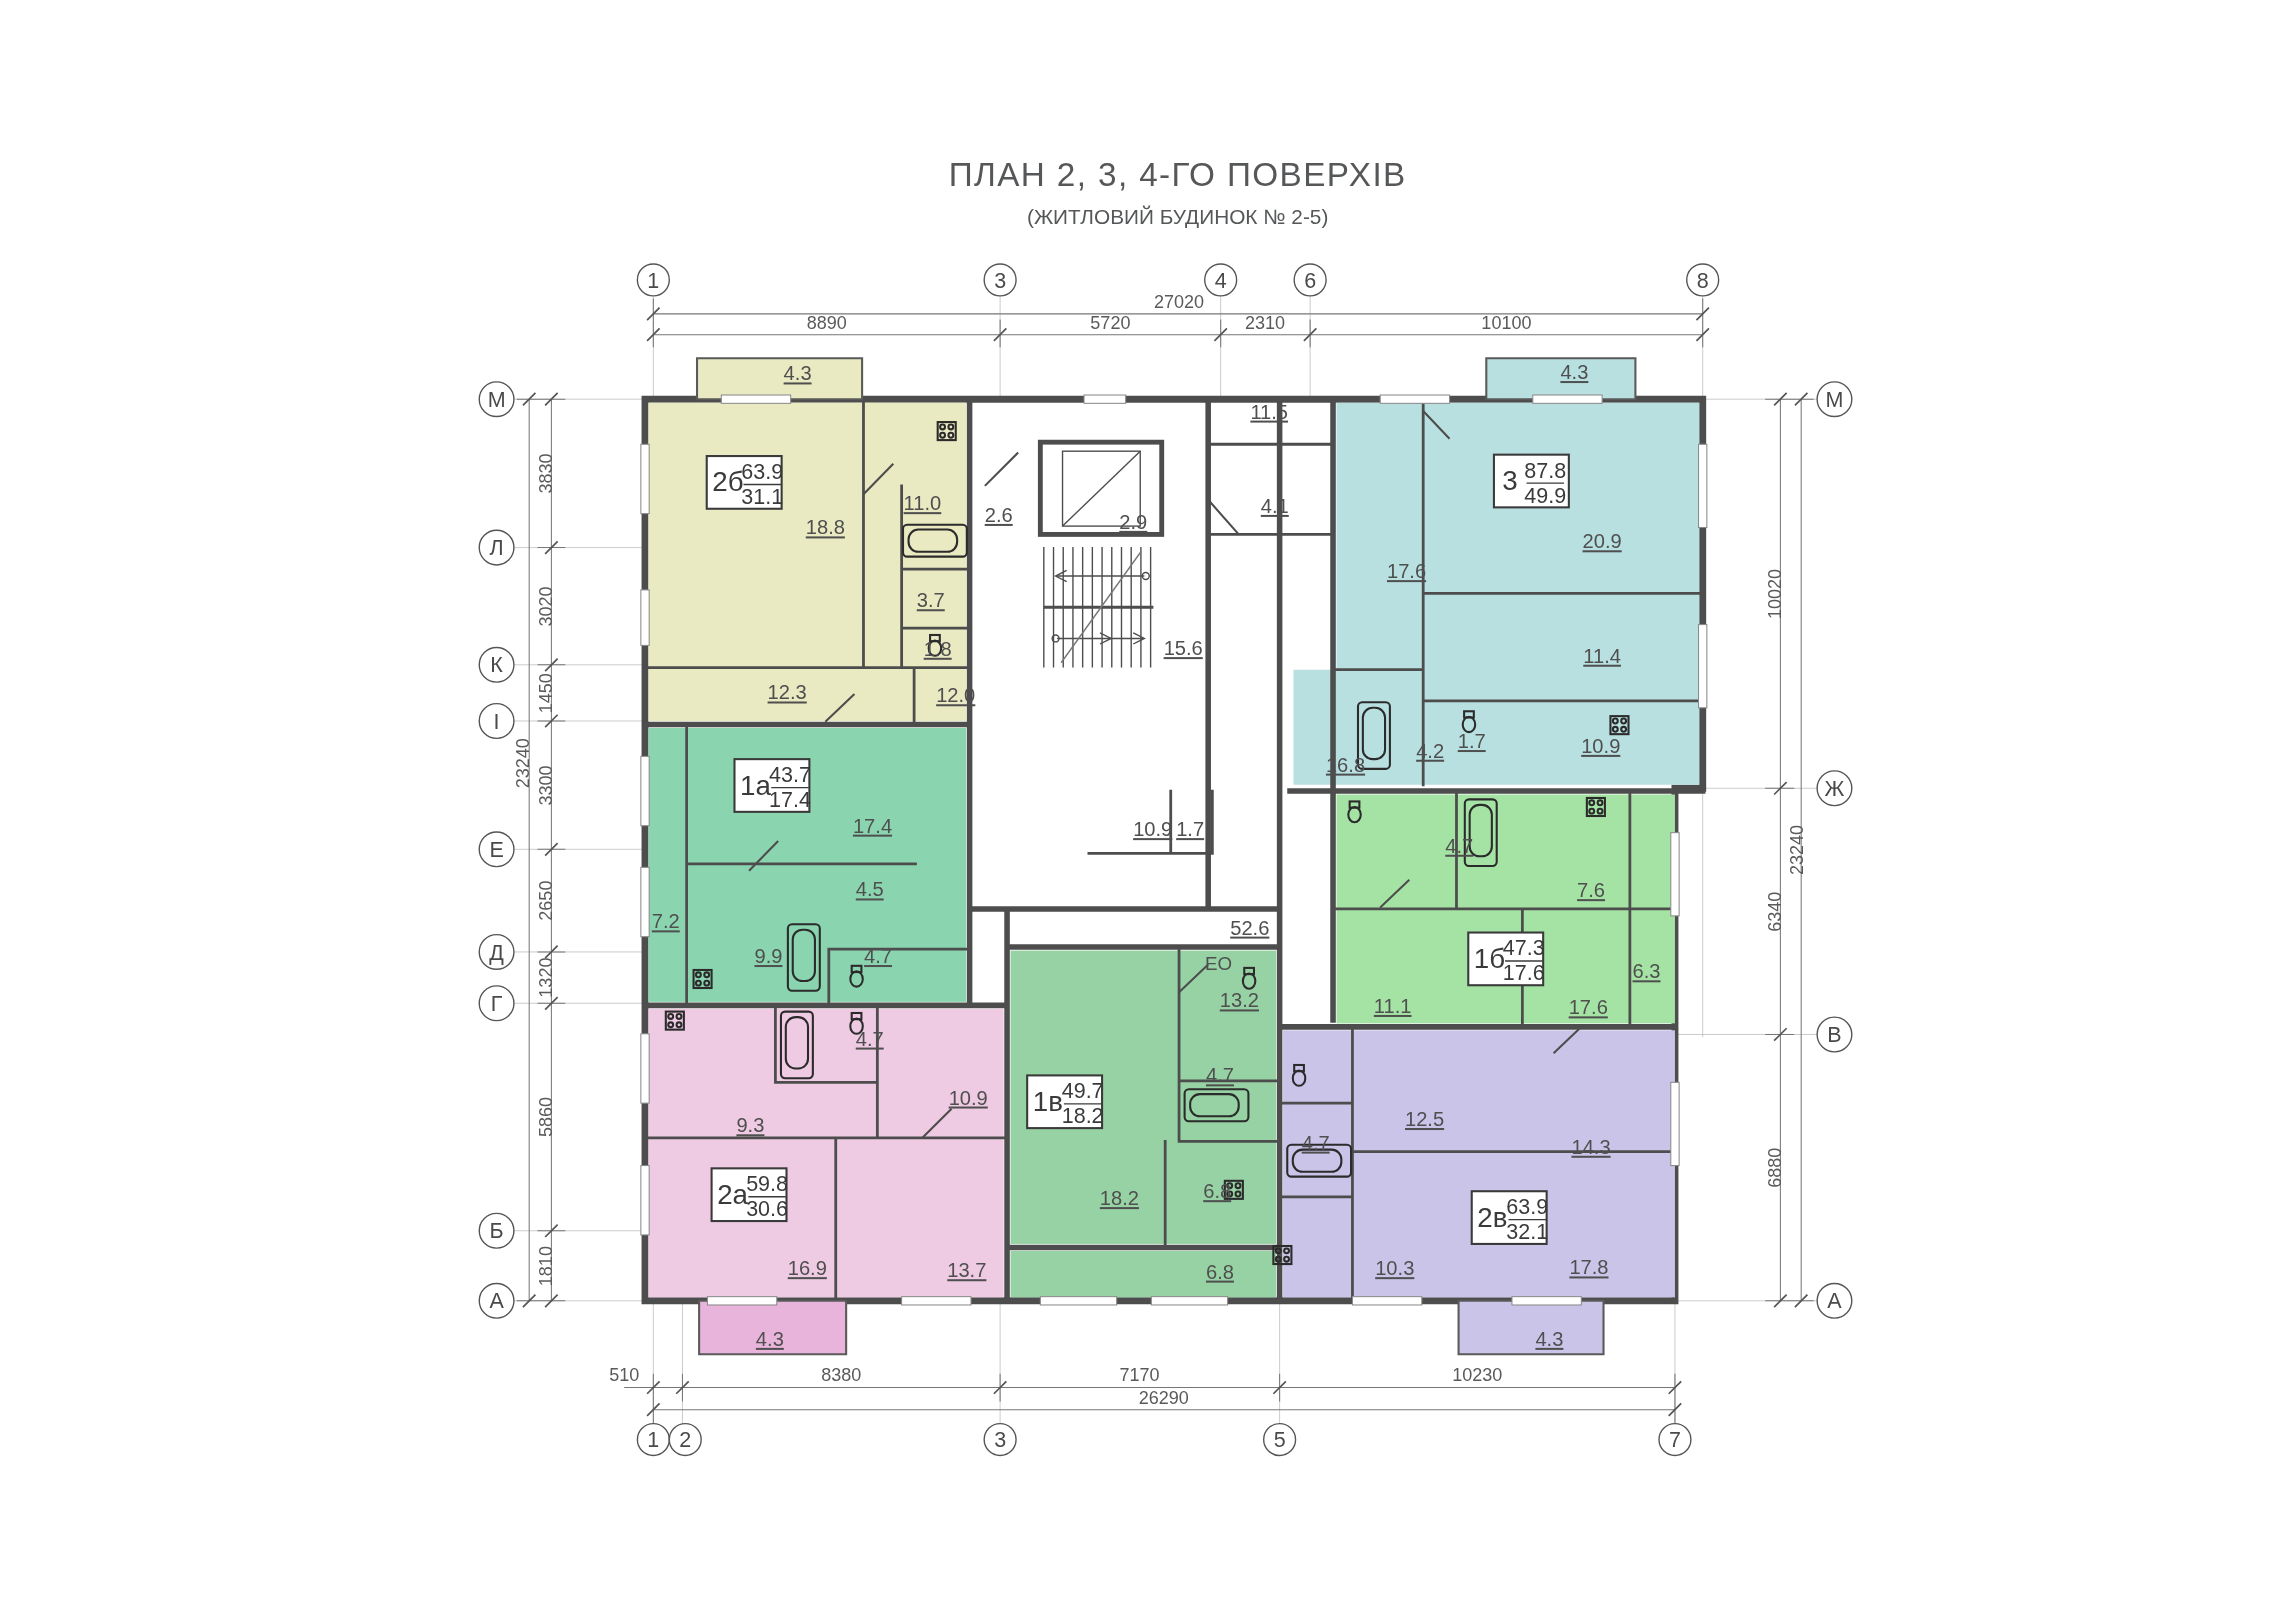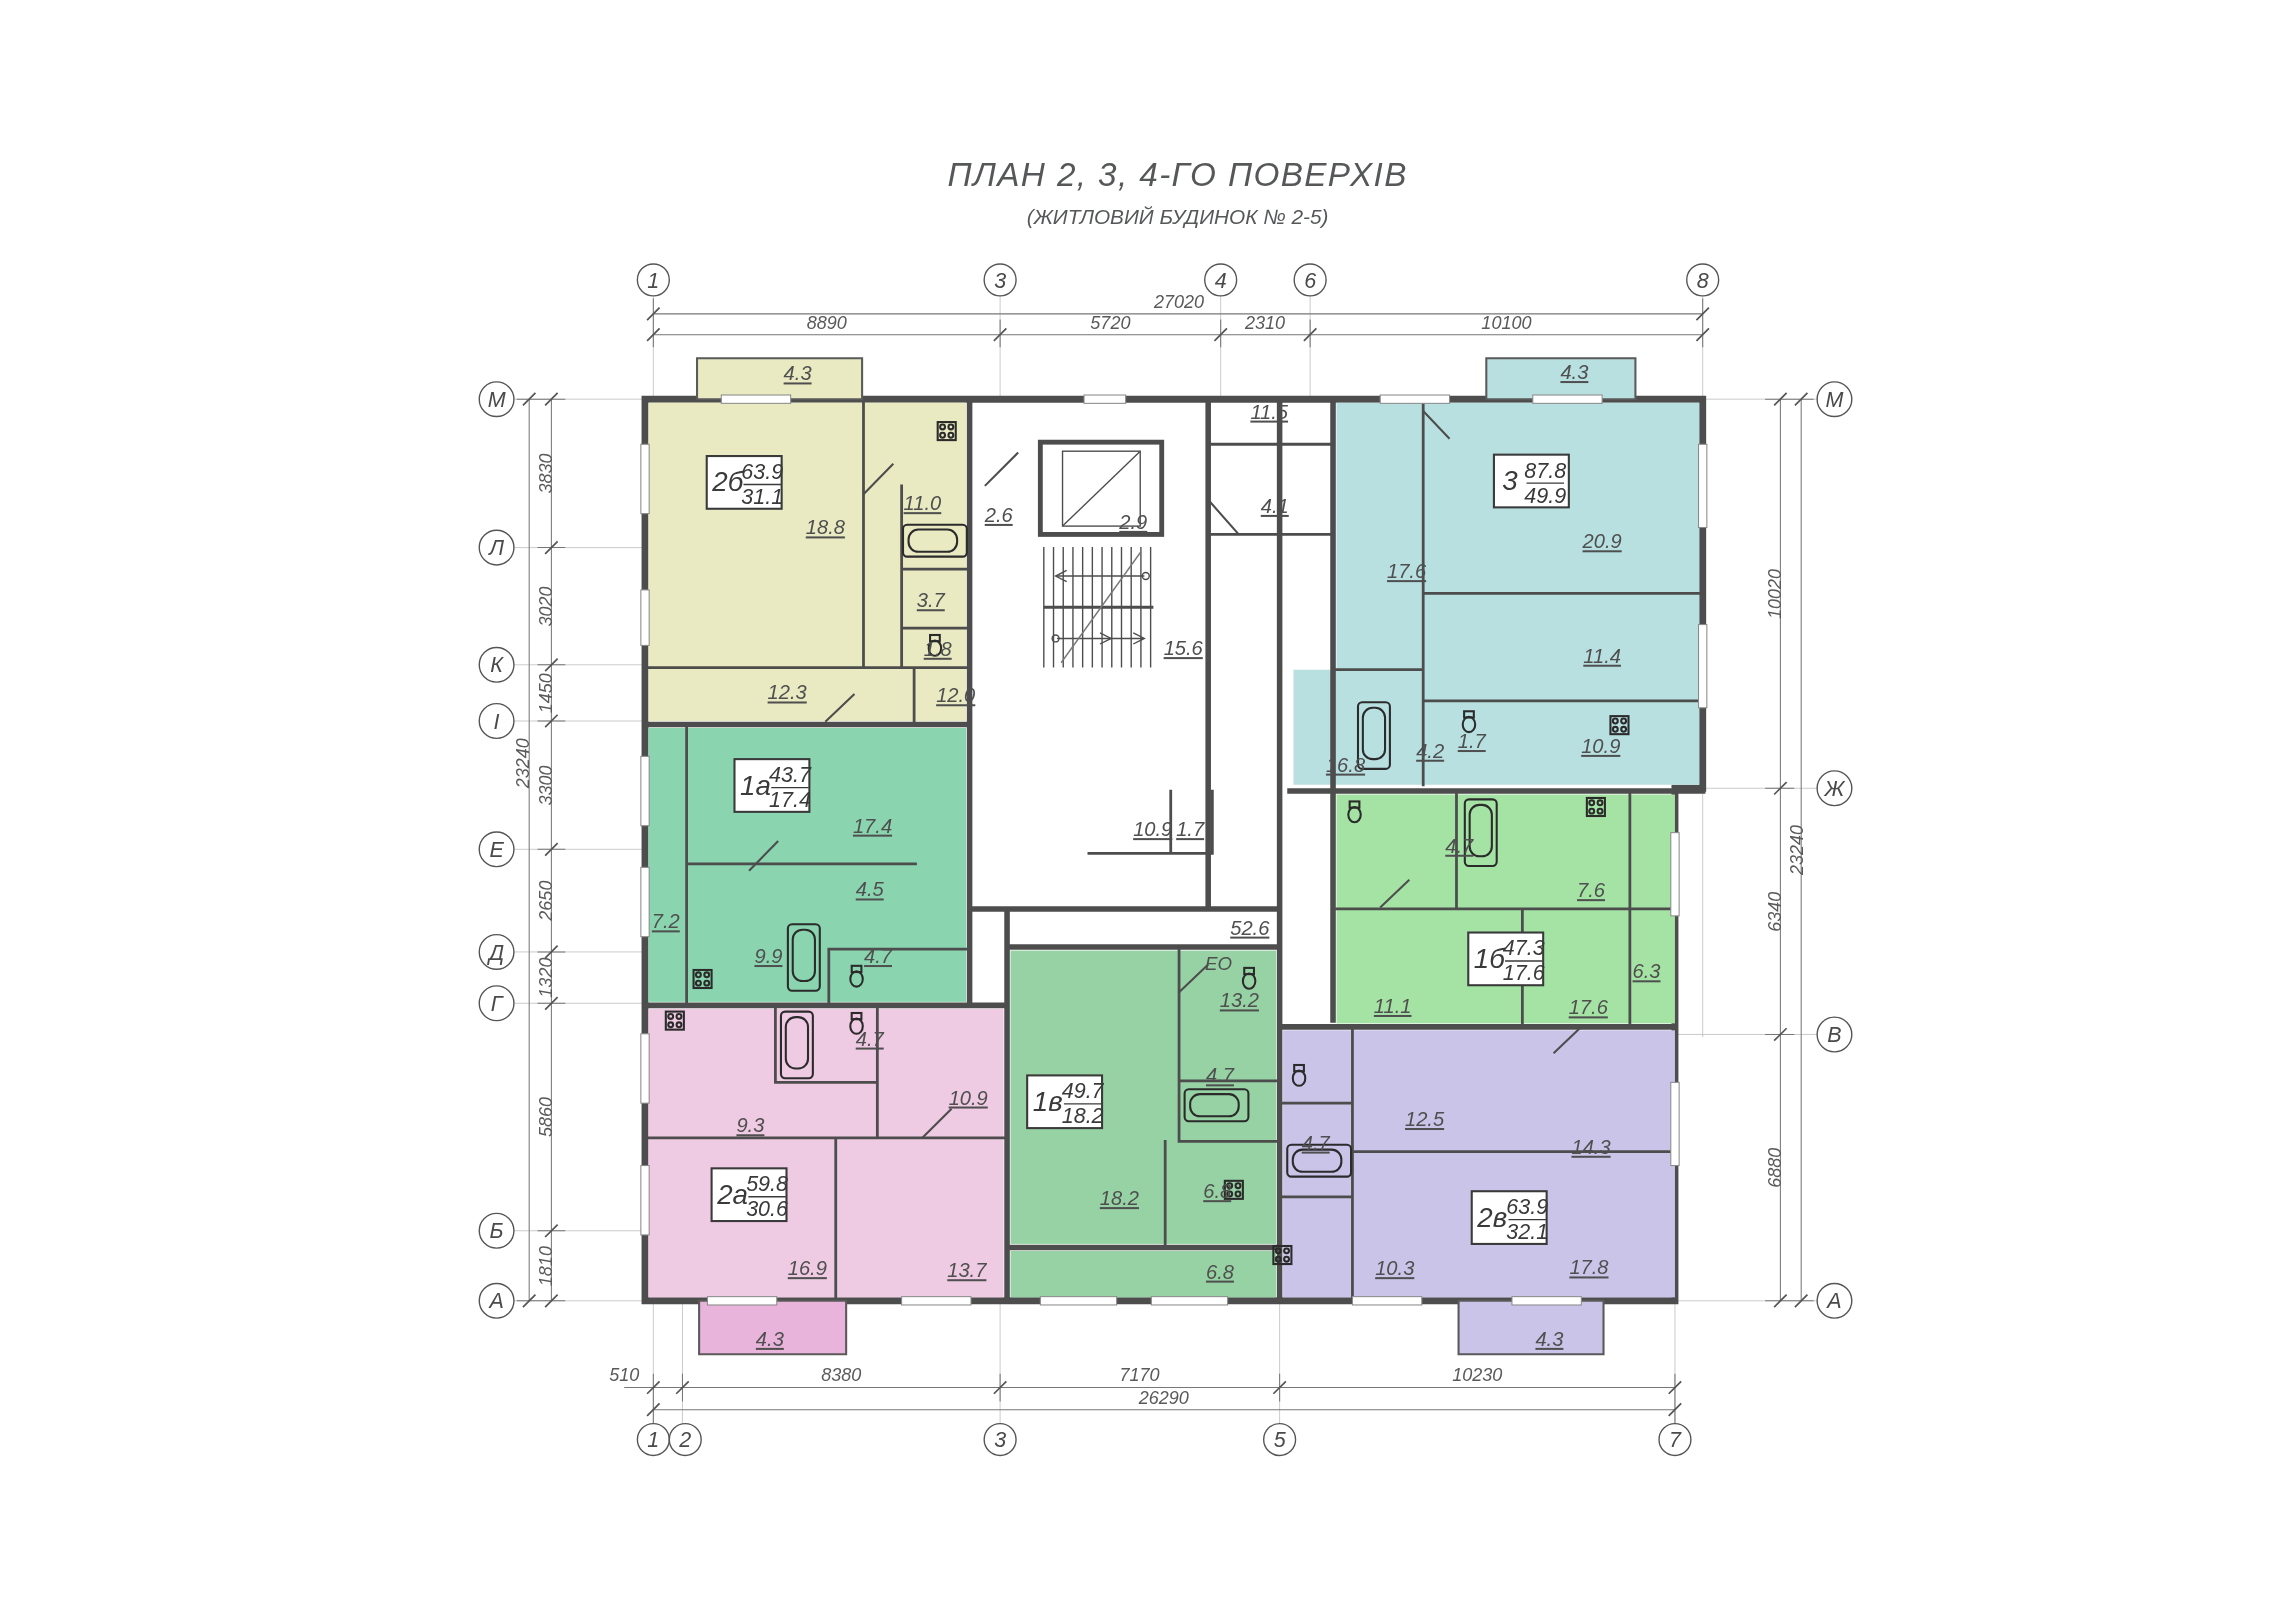--- a/index.html
+++ b/index.html
@@ -1,16 +1,16 @@
 <!DOCTYPE html>
 <html style="font-size:11px"><head>
 <meta charset="utf-8">
 <style>
   html,body{margin:0;padding:0;background:#ffffff;}
-  .page{position:relative;width:2295px;height:1623px;background:#fff;font-family:"Liberation Sans",sans-serif;font-style:italic;}
+  .page{position:relative;width:2295px;height:1623px;background:#fff;font-family:"Liberation Sans",sans-serif;}
   svg text{font-family:"Liberation Sans",sans-serif;}
   .title1{font-size:48px;fill:#555759;letter-spacing:2px;text-anchor:middle;}
   .title2{font-size:30px;fill:#555759;text-anchor:middle;}
   .room{font-size:29px;fill:#4f4f4f;text-anchor:middle;text-decoration:underline;}
   .roomplain{font-size:27px;fill:#4f4f4f;text-anchor:middle;}
   .dim{font-size:26px;fill:#5a5a5a;text-anchor:middle;}
   .axis{font-size:31px;fill:#4a4a4a;text-anchor:middle;}
   .aptid{font-size:40px;fill:#3a3a3a;text-anchor:start;}
   .aptnum{font-size:31px;fill:#3a3a3a;text-anchor:middle;}
   .gridline{stroke:#b3b3b3;stroke-width:1;}

